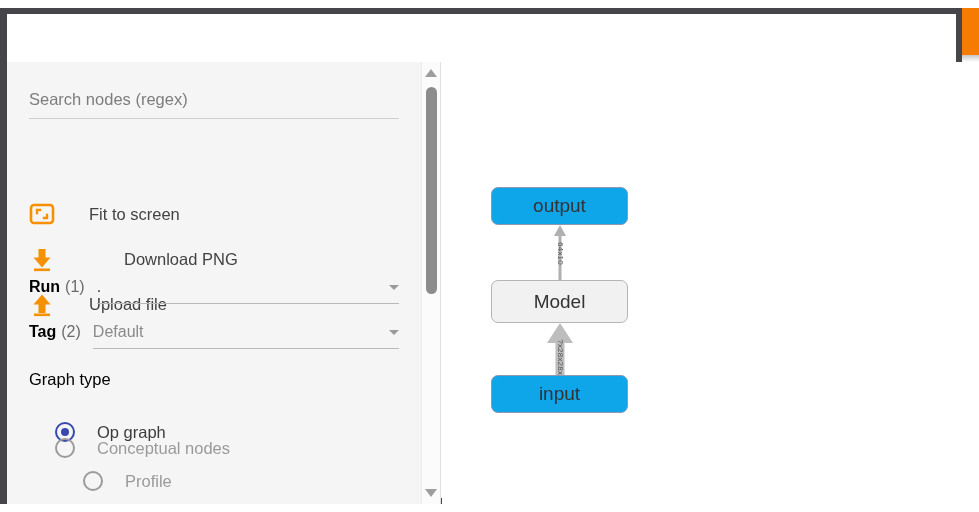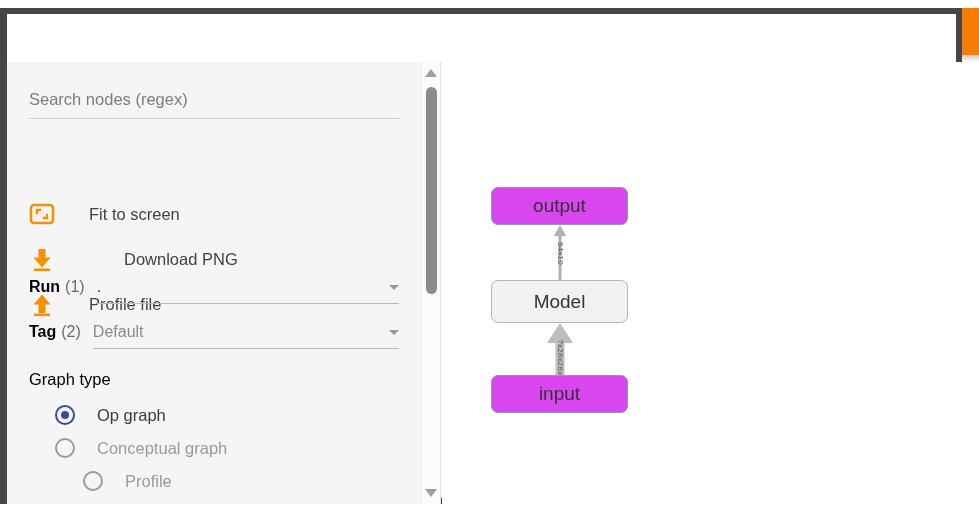--- a/index.html
+++ b/index.html
@@ -306,21 +306,21 @@
     box-sizing: border-box;
     border-radius: 7px;
     display: flex;
     align-items: center;
     justify-content: center;
     font-size: 19px;
     color: #333333;
     cursor: pointer;
   }
   .gnode.io {
-    background: #d946ef;
+    background: #0ea5e9;
     border: 1.5px solid #8e98b4;
   }
   .gnode.op {
     background: #f1f1f1;
     border: 1.5px solid #b5b5b5;
   }
   .edge {
     position: absolute;
     cursor: pointer;
   }
@@ -401,21 +401,21 @@
     </div>
 
     <div class="action-row" style="top:227px;">
       <span class="action-icon">
         <svg width="26" height="26" viewBox="0 0 26 26">
           <path d="M4.5 13.5 L21.5 13.5 L13 3.5 Z" fill="#f59100"></path>
           <rect x="9.5" y="13" width="7" height="9" fill="#f59100"></rect>
           <rect x="5" y="22.5" width="16" height="2.6" fill="#f59100"></rect>
         </svg>
       </span>
-      <span class="action-label">Profile file</span>
+      <span class="action-label">Upload file</span>
     </div>
 
     <div class="selector-row" style="top:216px;align-items:flex-end;">
       <span class="selector-title">Run</span>
       <span class="selector-count">(1)</span>
       <span class="selector-field">
         <span class="selector-value">.</span>
         <span class="caret"></span>
       </span>
     </div>
@@ -424,28 +424,28 @@
       <span class="selector-title">Tag</span>
       <span class="selector-count">(2)</span>
       <span class="selector-field">
         <span class="selector-value muted">Default</span>
         <span class="caret"></span>
       </span>
     </div>
 
     <div class="group-heading" style="top:308px;">Graph type</div>
 
-    <div class="radio-row" style="top:343px;justify-content:flex-end;">
+    <div class="radio-row" style="top:360px;justify-content:flex-end;">
       <span class="radio-mark checked"></span>
       <span class="radio-label">Op graph</span>
     </div>
 
     <div class="radio-row" style="top:376px;">
       <span class="radio-mark"></span>
-      <span class="radio-label disabled">Conceptual graph</span>
+      <span class="radio-label disabled">Conceptual nodes</span>
     </div>
 
     <div class="radio-row" style="top:409px;margin-left:28px;">
       <span class="radio-mark"></span>
       <span class="radio-label disabled">Profile</span>
     </div>
 
   </div>
 
   <div id="sidebar-scrollbar">

